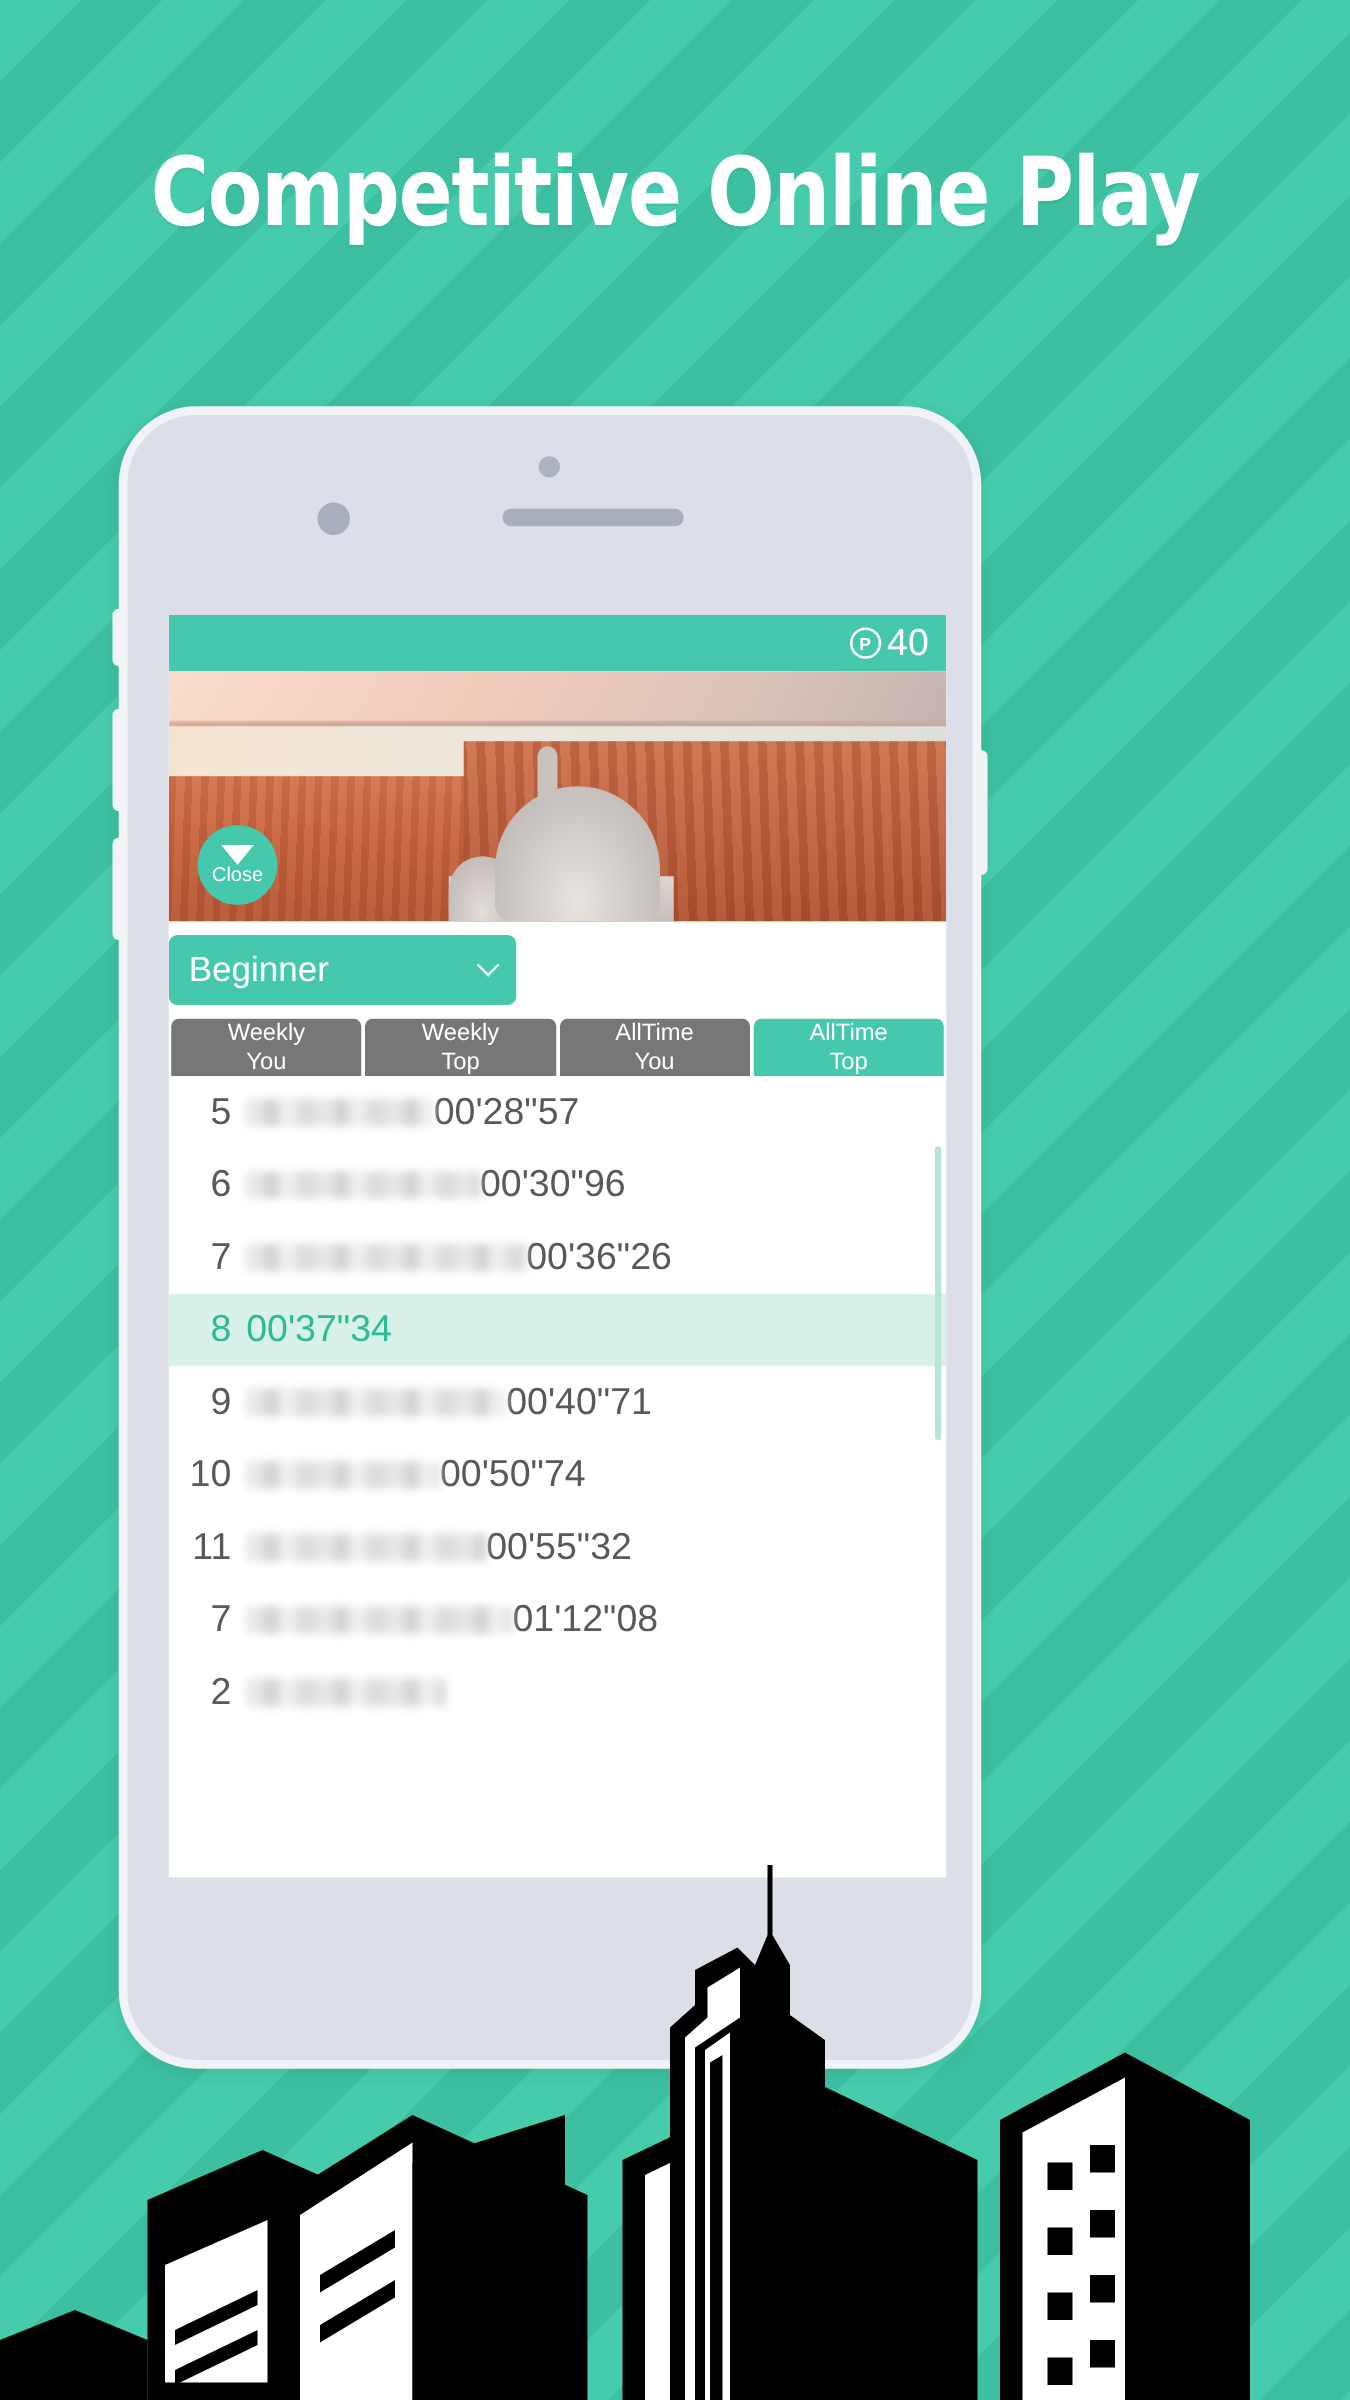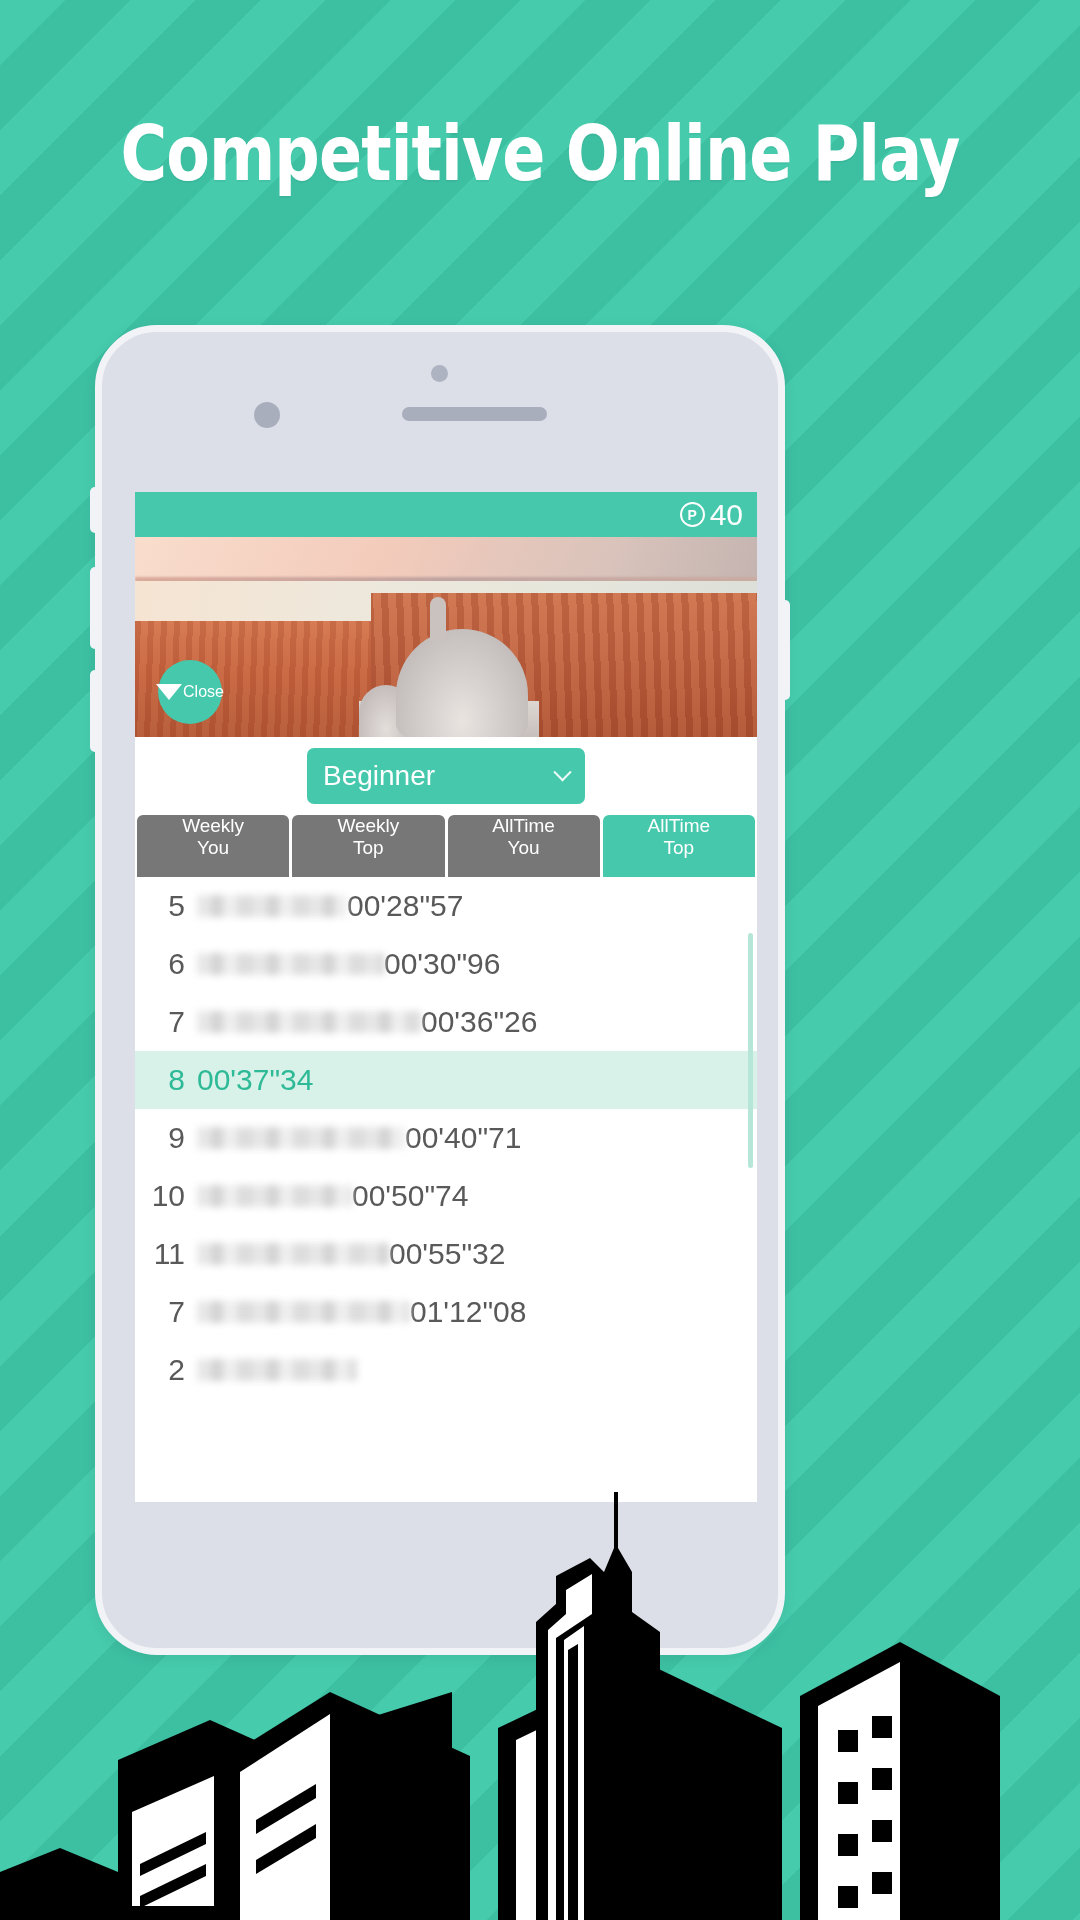--- a/index.html
+++ b/index.html
@@ -127,57 +127,57 @@
   #hero .base{
     position:absolute; left:36%; bottom:0; width:180px; height:36px;
     background:linear-gradient(to bottom,#ddd7d2,#c7bfbb);
   }
 
   
   #close-btn{
     position:absolute; left:23px; top:168px;
     width:64px; height:64px; border-radius:50%;
     background:#45c8ac; color:#ffffff;
-    display:flex; flex-direction:row; align-items:center; justify-content:center;
+    display:flex; flex-direction:column; align-items:center; justify-content:center;
     gap:1px; z-index:6; cursor:pointer;
   }
   #close-tri{
     width:0;height:0;
     border-left:13px solid transparent;
     border-right:13px solid transparent;
     border-top:16px solid #ffffff;
   }
   #close-label{ font-size:16px; line-height:1; }
 
   
   #difficulty-area{
-    height:78px; display:flex; align-items:center; justify-content:center;
+    height:78px; display:flex; align-items:center; justify-content:flex-start;
     background:#ffffff;
   }
   #difficulty{
     width:278px; height:56px; background:#45c8ac; border-radius:7px;
     display:flex; align-items:center; justify-content:space-between;
     padding:0 16px; color:#ffffff; font-size:28px; cursor:pointer;
   }
   #difficulty-chevron{
     width:13px; height:13px;
     border-right:2.6px solid #ffffff; border-bottom:2.6px solid #ffffff;
     transform:rotate(45deg) translate(-3px,-3px);
     opacity:.9;
   }
 
   
   #tabs{
     display:flex; gap:3px; padding:0 2px;
     background:#ffffff;
   }
   .tab{
-    flex:1; height:62px; background:#777777; color:#ffffff;
+    flex:1; height:46px; background:#777777; color:#ffffff;
     border-radius:6px 6px 0 0;
-    display:flex; flex-direction:column; align-items:center; justify-content:flex-start;
+    display:flex; flex-direction:column; align-items:center; justify-content:flex-end;
     font-size:19px; line-height:1.18; cursor:pointer;
   }
   .tab.active{ background:#45c8ac; }
 
   
   #board{ position:relative; background:#ffffff; }
   .row{
     position:relative;
     height:58px;
     display:flex; align-items:center;

